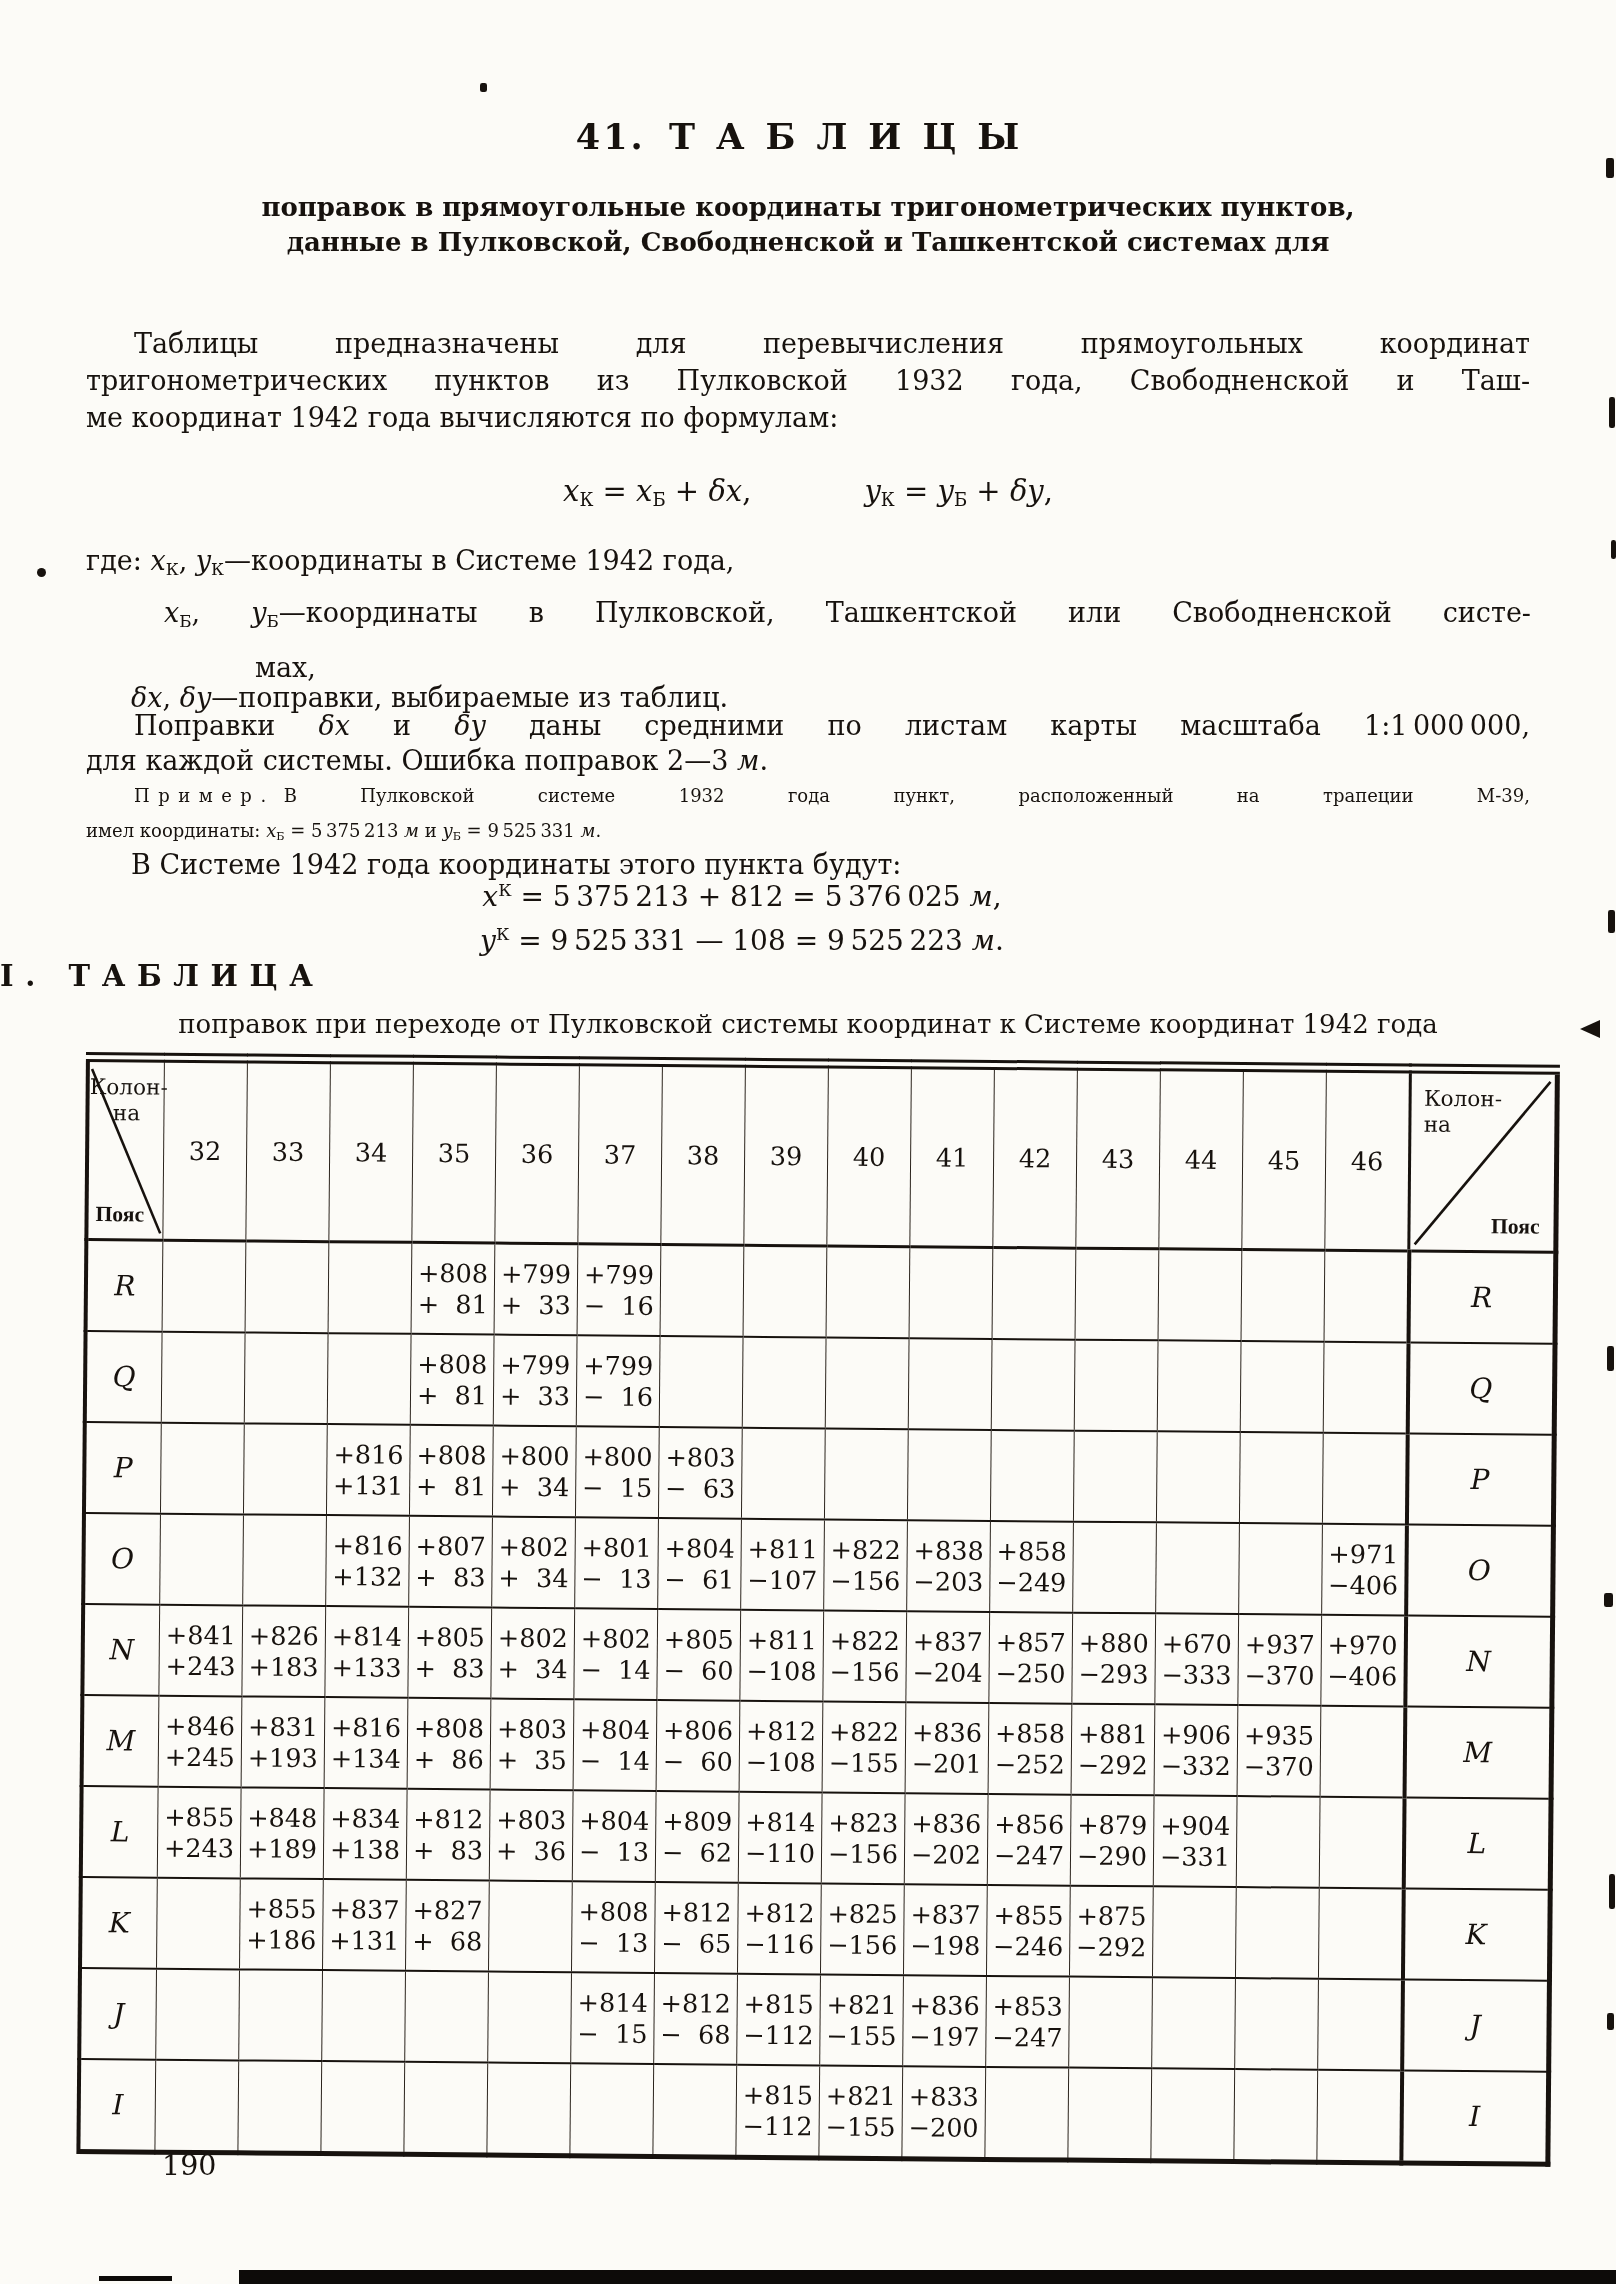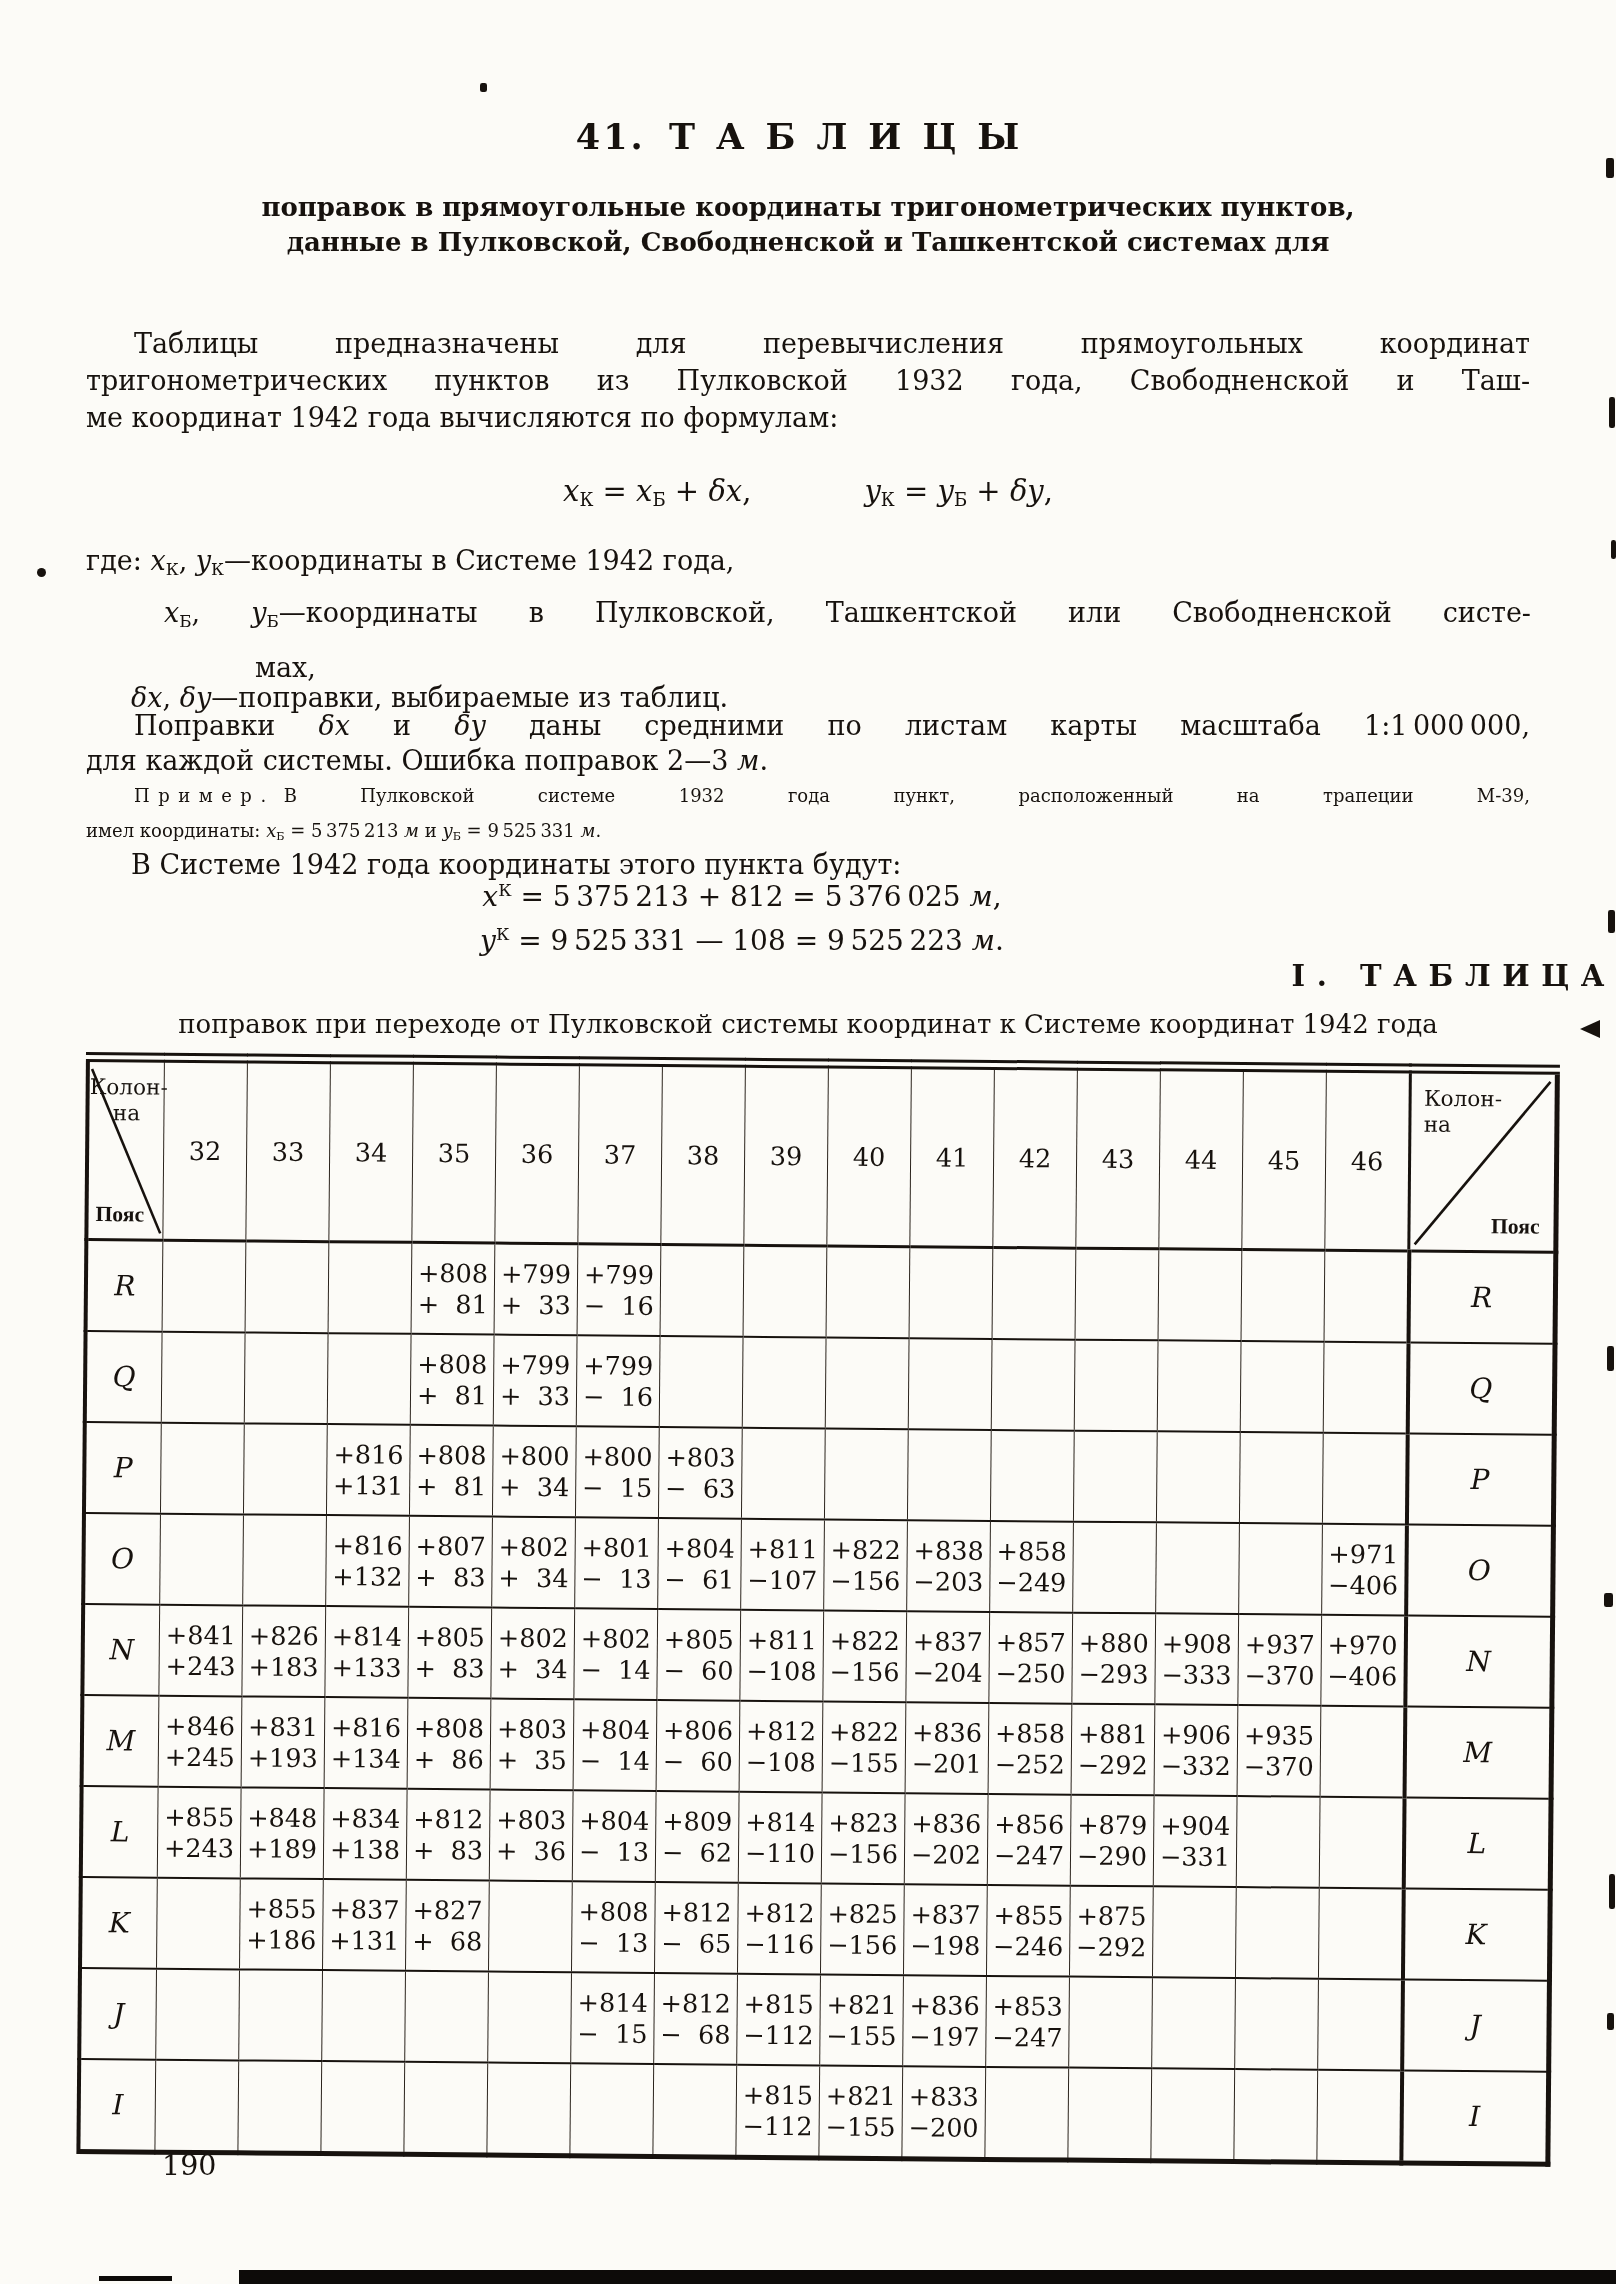--- a/index.html
+++ b/index.html
@@ -35,21 +35,21 @@
   .where1{top:542px;left:86px;}
   .where2{top:594px;left:164px;width:1367px;}
   .where3{top:649px;left:255px;}
   .where4{top:679px;left:131px;}
   .note{top:708px;left:86px;width:1444px;line-height:35px;}
   .example{top:778px;left:86px;width:1444px;line-height:35px;font-size:18px;}
   .example3{top:846px;left:131px;}
   .ex-formula{left:0;width:100%;display:flex;justify-content:center;font-size:28px;}
   .ex1{top:880px;transform:translateX(-66px);}
   .ex2{top:924px;transform:translateX(-66px);}
-  .sec-title{top:959px;left:0;width:100%;text-align:right;font-weight:700;font-size:29px;letter-spacing:11.6px;}
+  .sec-title{top:959px;left:0;width:100%;text-align:left;font-weight:700;font-size:29px;letter-spacing:11.6px;}
   .sec-sub{top:1009px;left:0;width:100%;text-align:center;font-weight:400;font-size:26px;}
 
   
   .seg-n{white-space:pre-wrap;}
   .seg-i{font-style:italic;white-space:pre-wrap;}
   .seg-sub{font-size:0.62em;vertical-align:-0.28em;white-space:pre-wrap;}
   .seg-sp{letter-spacing:8.5px;white-space:pre-wrap;}
 
   
   .table-wrap{top:1052px;left:86px;width:1444px;transform:rotate(0.5deg);transform-origin:0 0;}
@@ -388,21 +388,21 @@
             </td>
             <td class="val">
               <div class="cl">+857</div>
               <div class="cl">−250</div>
             </td>
             <td class="val">
               <div class="cl">+880</div>
               <div class="cl">−293</div>
             </td>
             <td class="val">
-              <div class="cl">+908</div>
+              <div class="cl">+670</div>
               <div class="cl">−333</div>
             </td>
             <td class="val">
               <div class="cl">+937</div>
               <div class="cl">−370</div>
             </td>
             <td class="val">
               <div class="cl">+970</div>
               <div class="cl">−406</div>
             </td>

